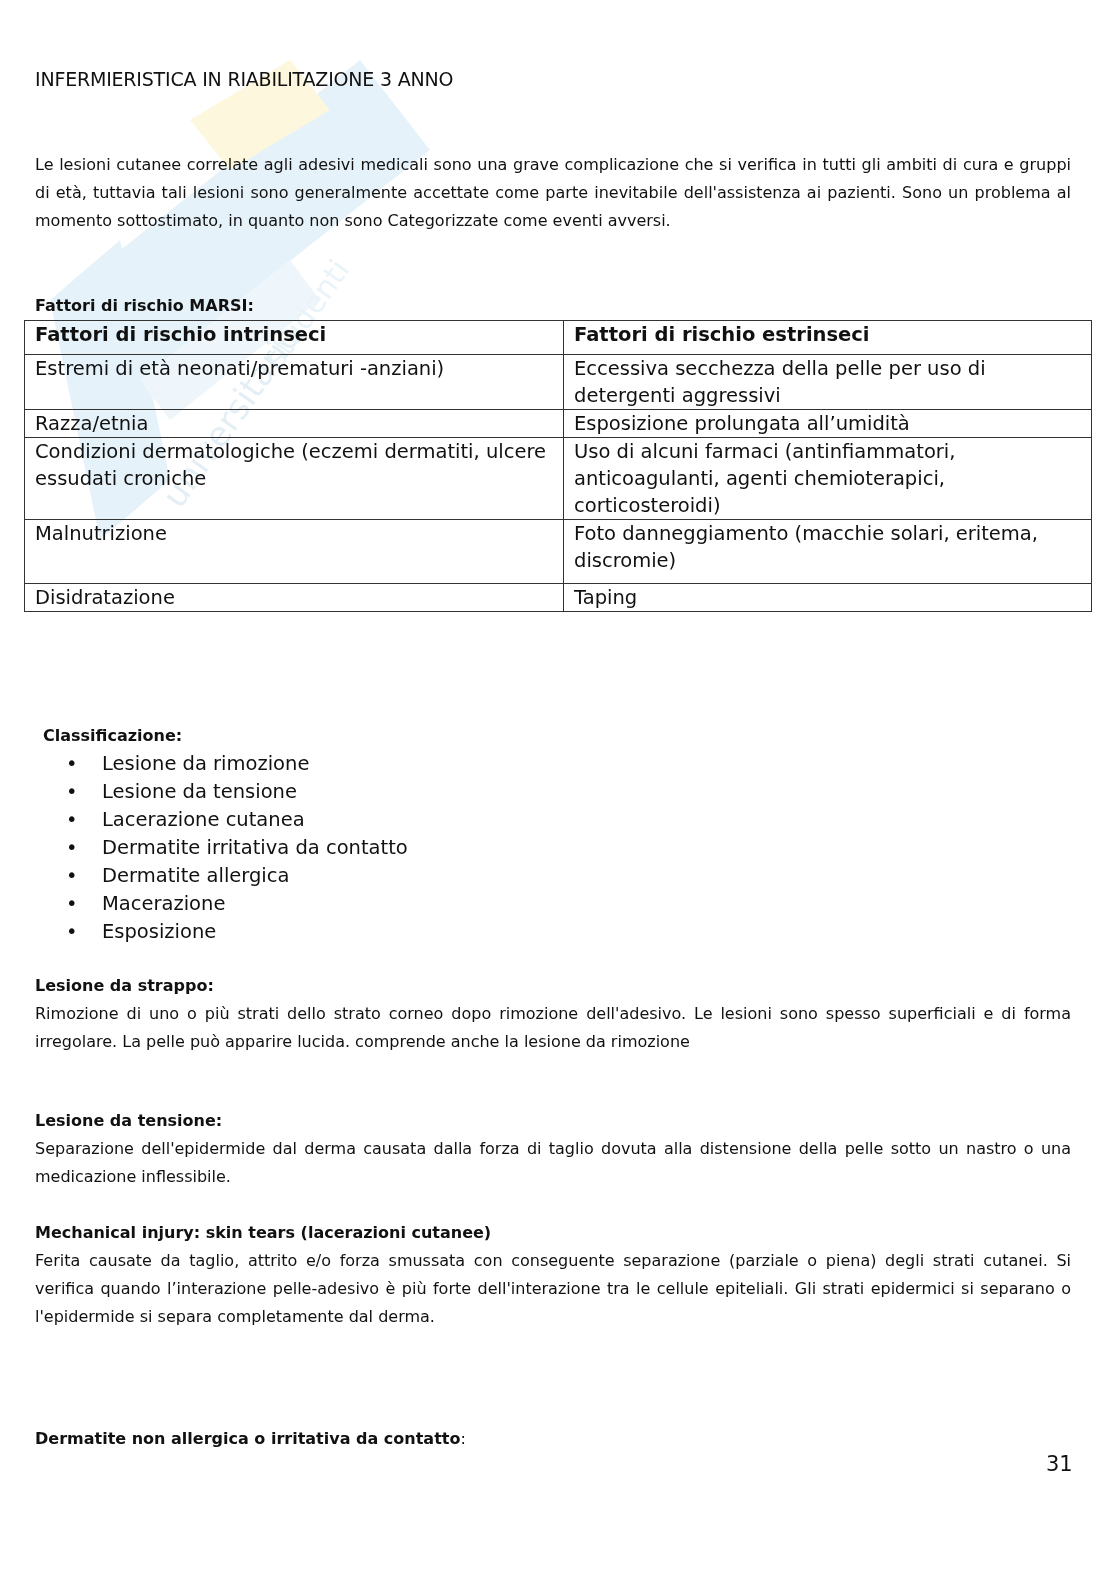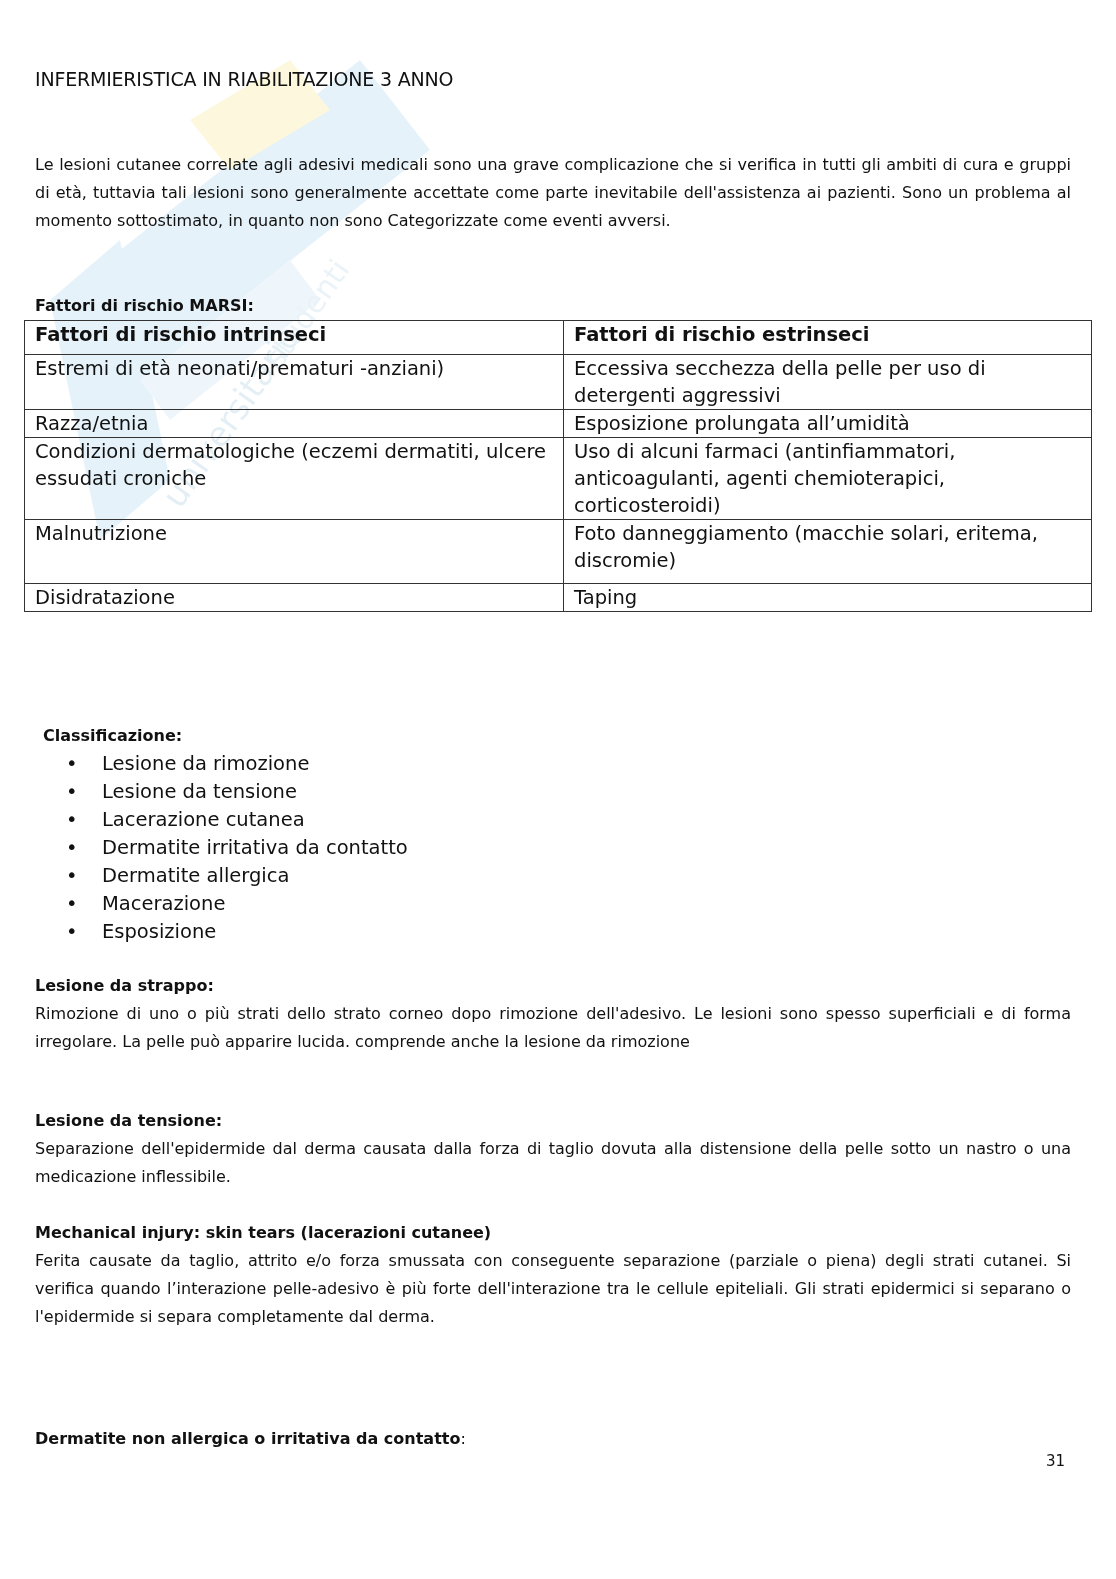--- a/index.html
+++ b/index.html
@@ -46,21 +46,21 @@
     ul.classif li { position: relative; padding-left: 102px; }
     ul.classif li .bullet { position: absolute; left: 66px; top: 0; }
     .strappo-h { top: 972px; }
     .strappo-p { top: 1000px; }
     .tensione-h { top: 1107px; }
     .tensione-p { top: 1135px; }
     .skin-h { top: 1219px; }
     .skin-p { top: 1247px; }
     .derm-h { top: 1385px; margin-top: 40px; }
     .derm-h .colon { font-weight: normal; }
-    .page-number { position: absolute; left: 1046px; top: 1452px; font-size: 15px; }
+    .page-number { position: absolute; left: 1046px; top: 1452px; font-size: 21px; }
   </style>
 </head>
 <body>
 
 <svg class="watermark" viewBox="0 0 420 560" xmlns="http://www.w3.org/2000/svg">
   <g opacity="0.55">
     <path d="M40 250 L330 20 L400 110 L110 340 Z" fill="#d3e9f5"></path>
     <path d="M160 80 L260 20 L300 70 L200 130 Z" fill="#fbf2c2"></path>
     <path d="M20 260 L90 200 L140 440 L70 500 Z" fill="#d3e9f5"></path>
     <path d="M110 340 L260 220 L290 260 L140 380 Z" fill="#e2f0f8"></path>

